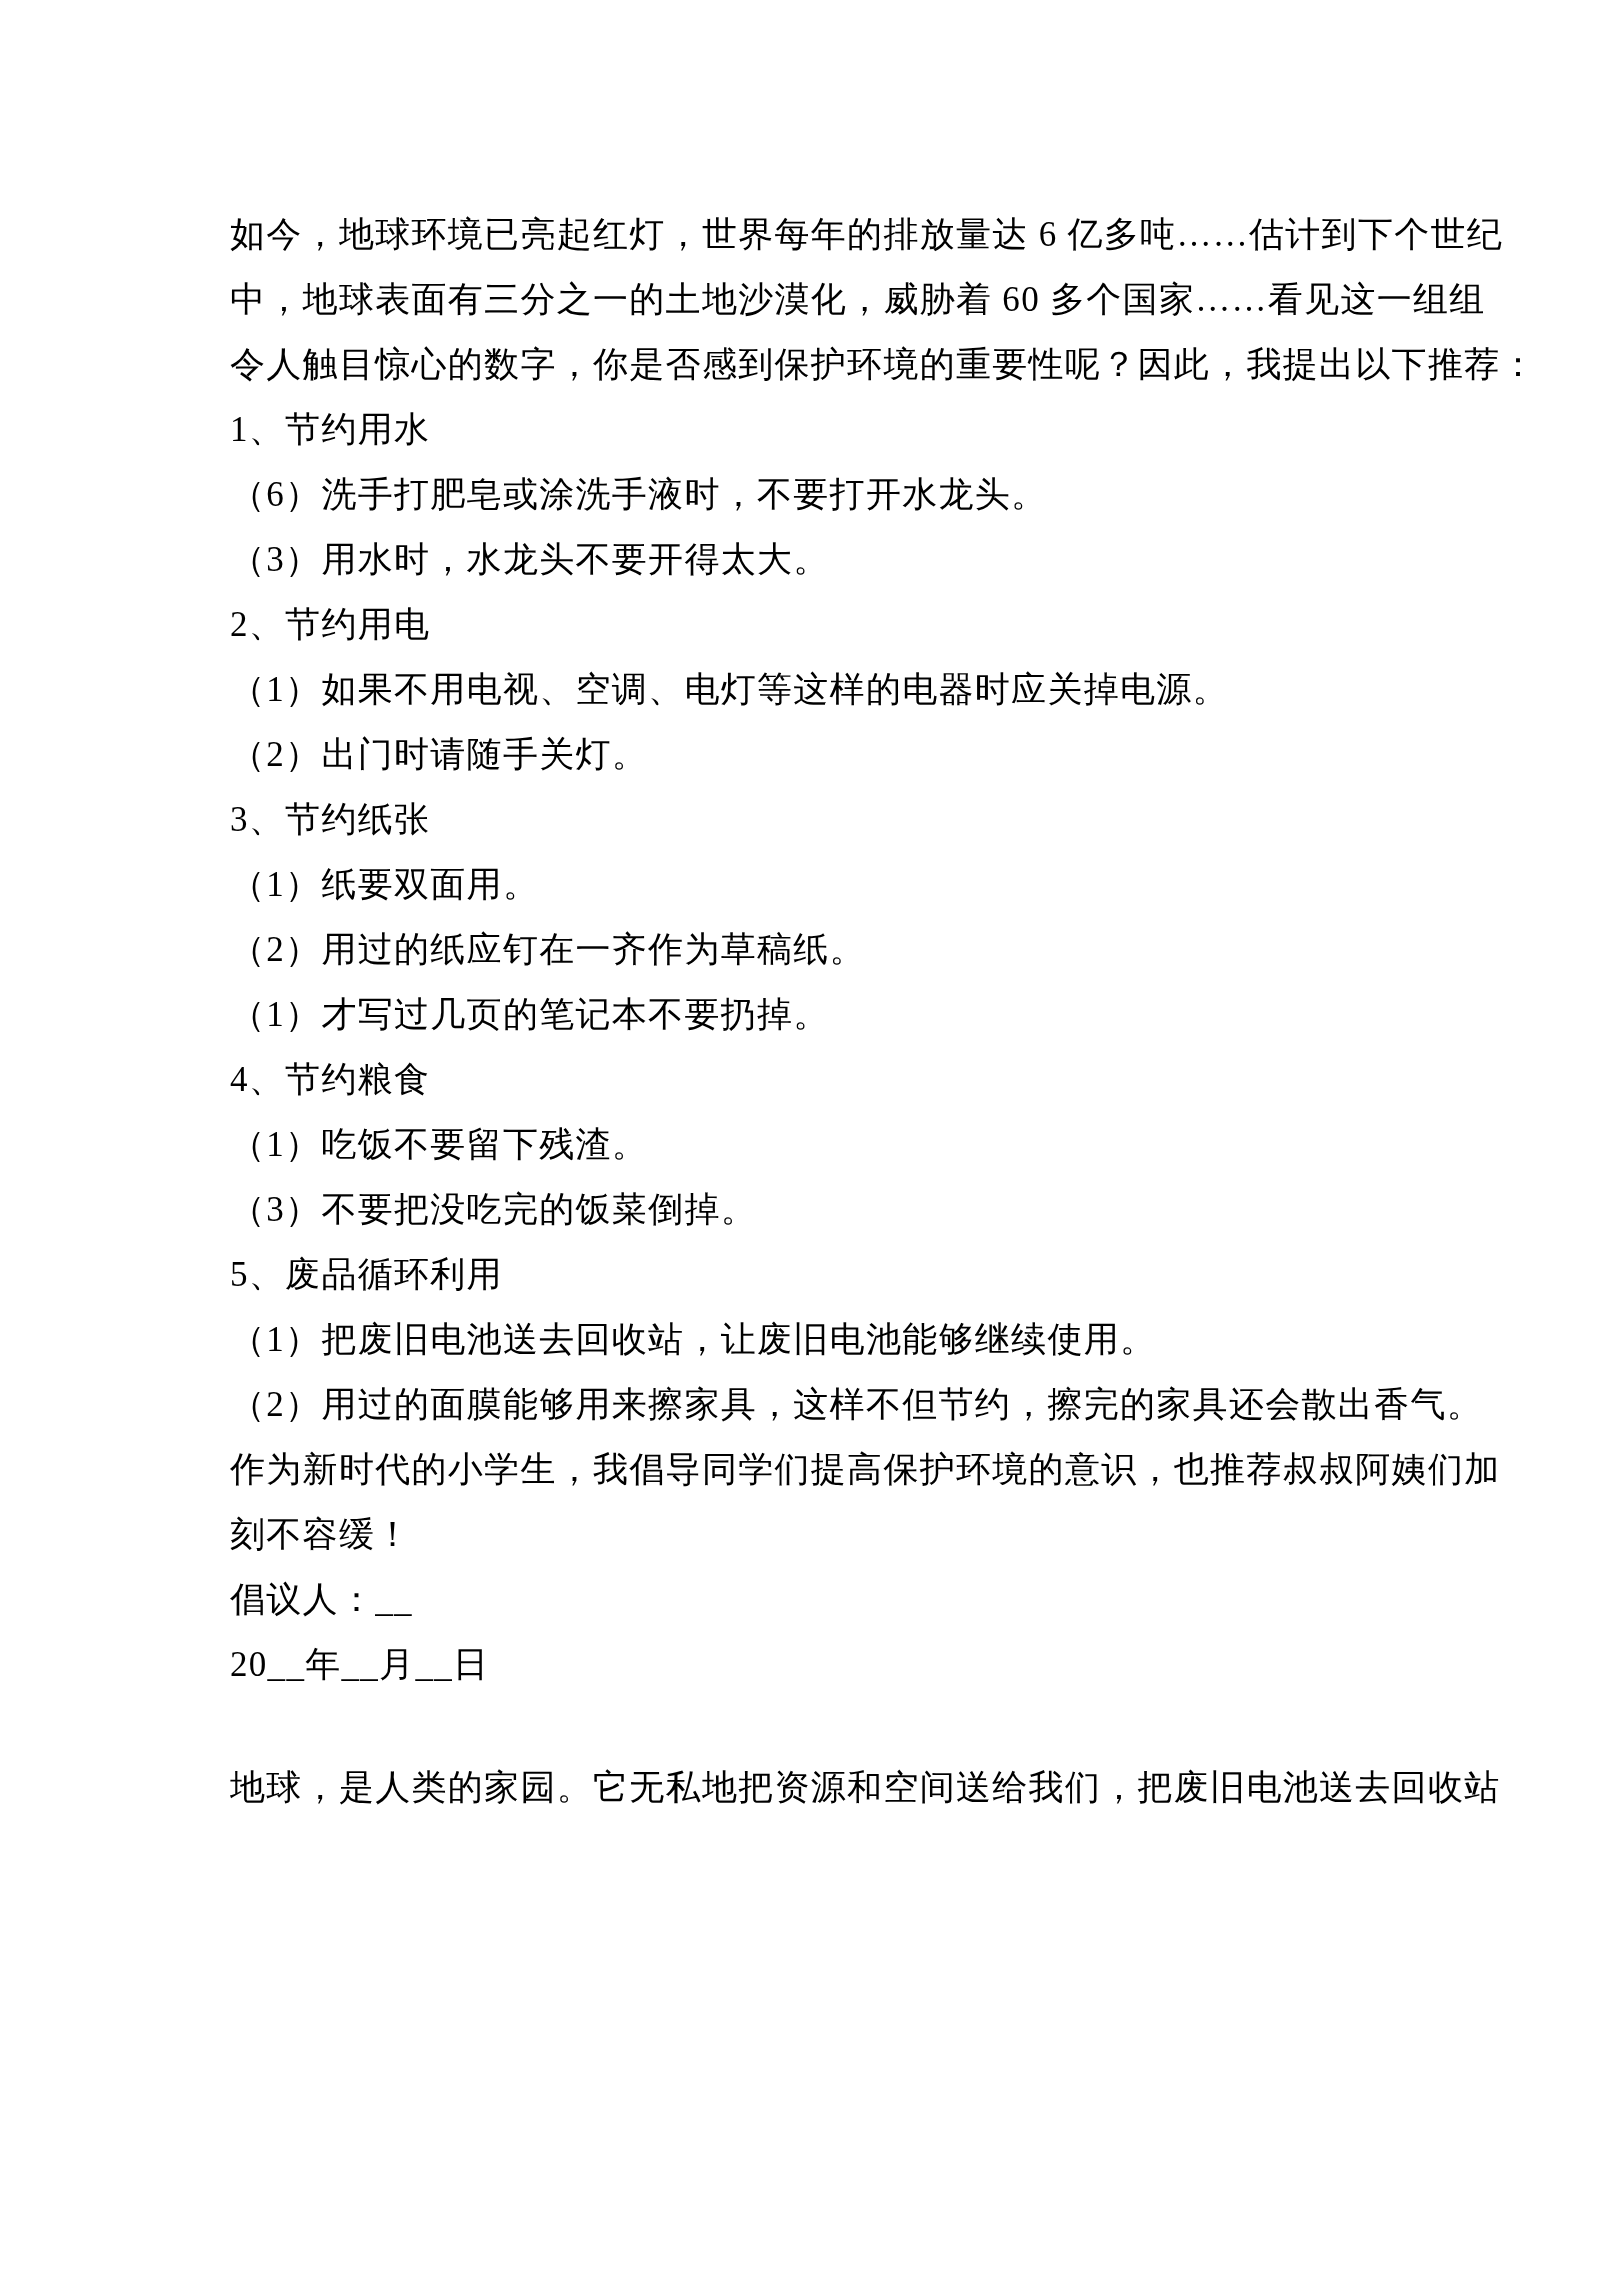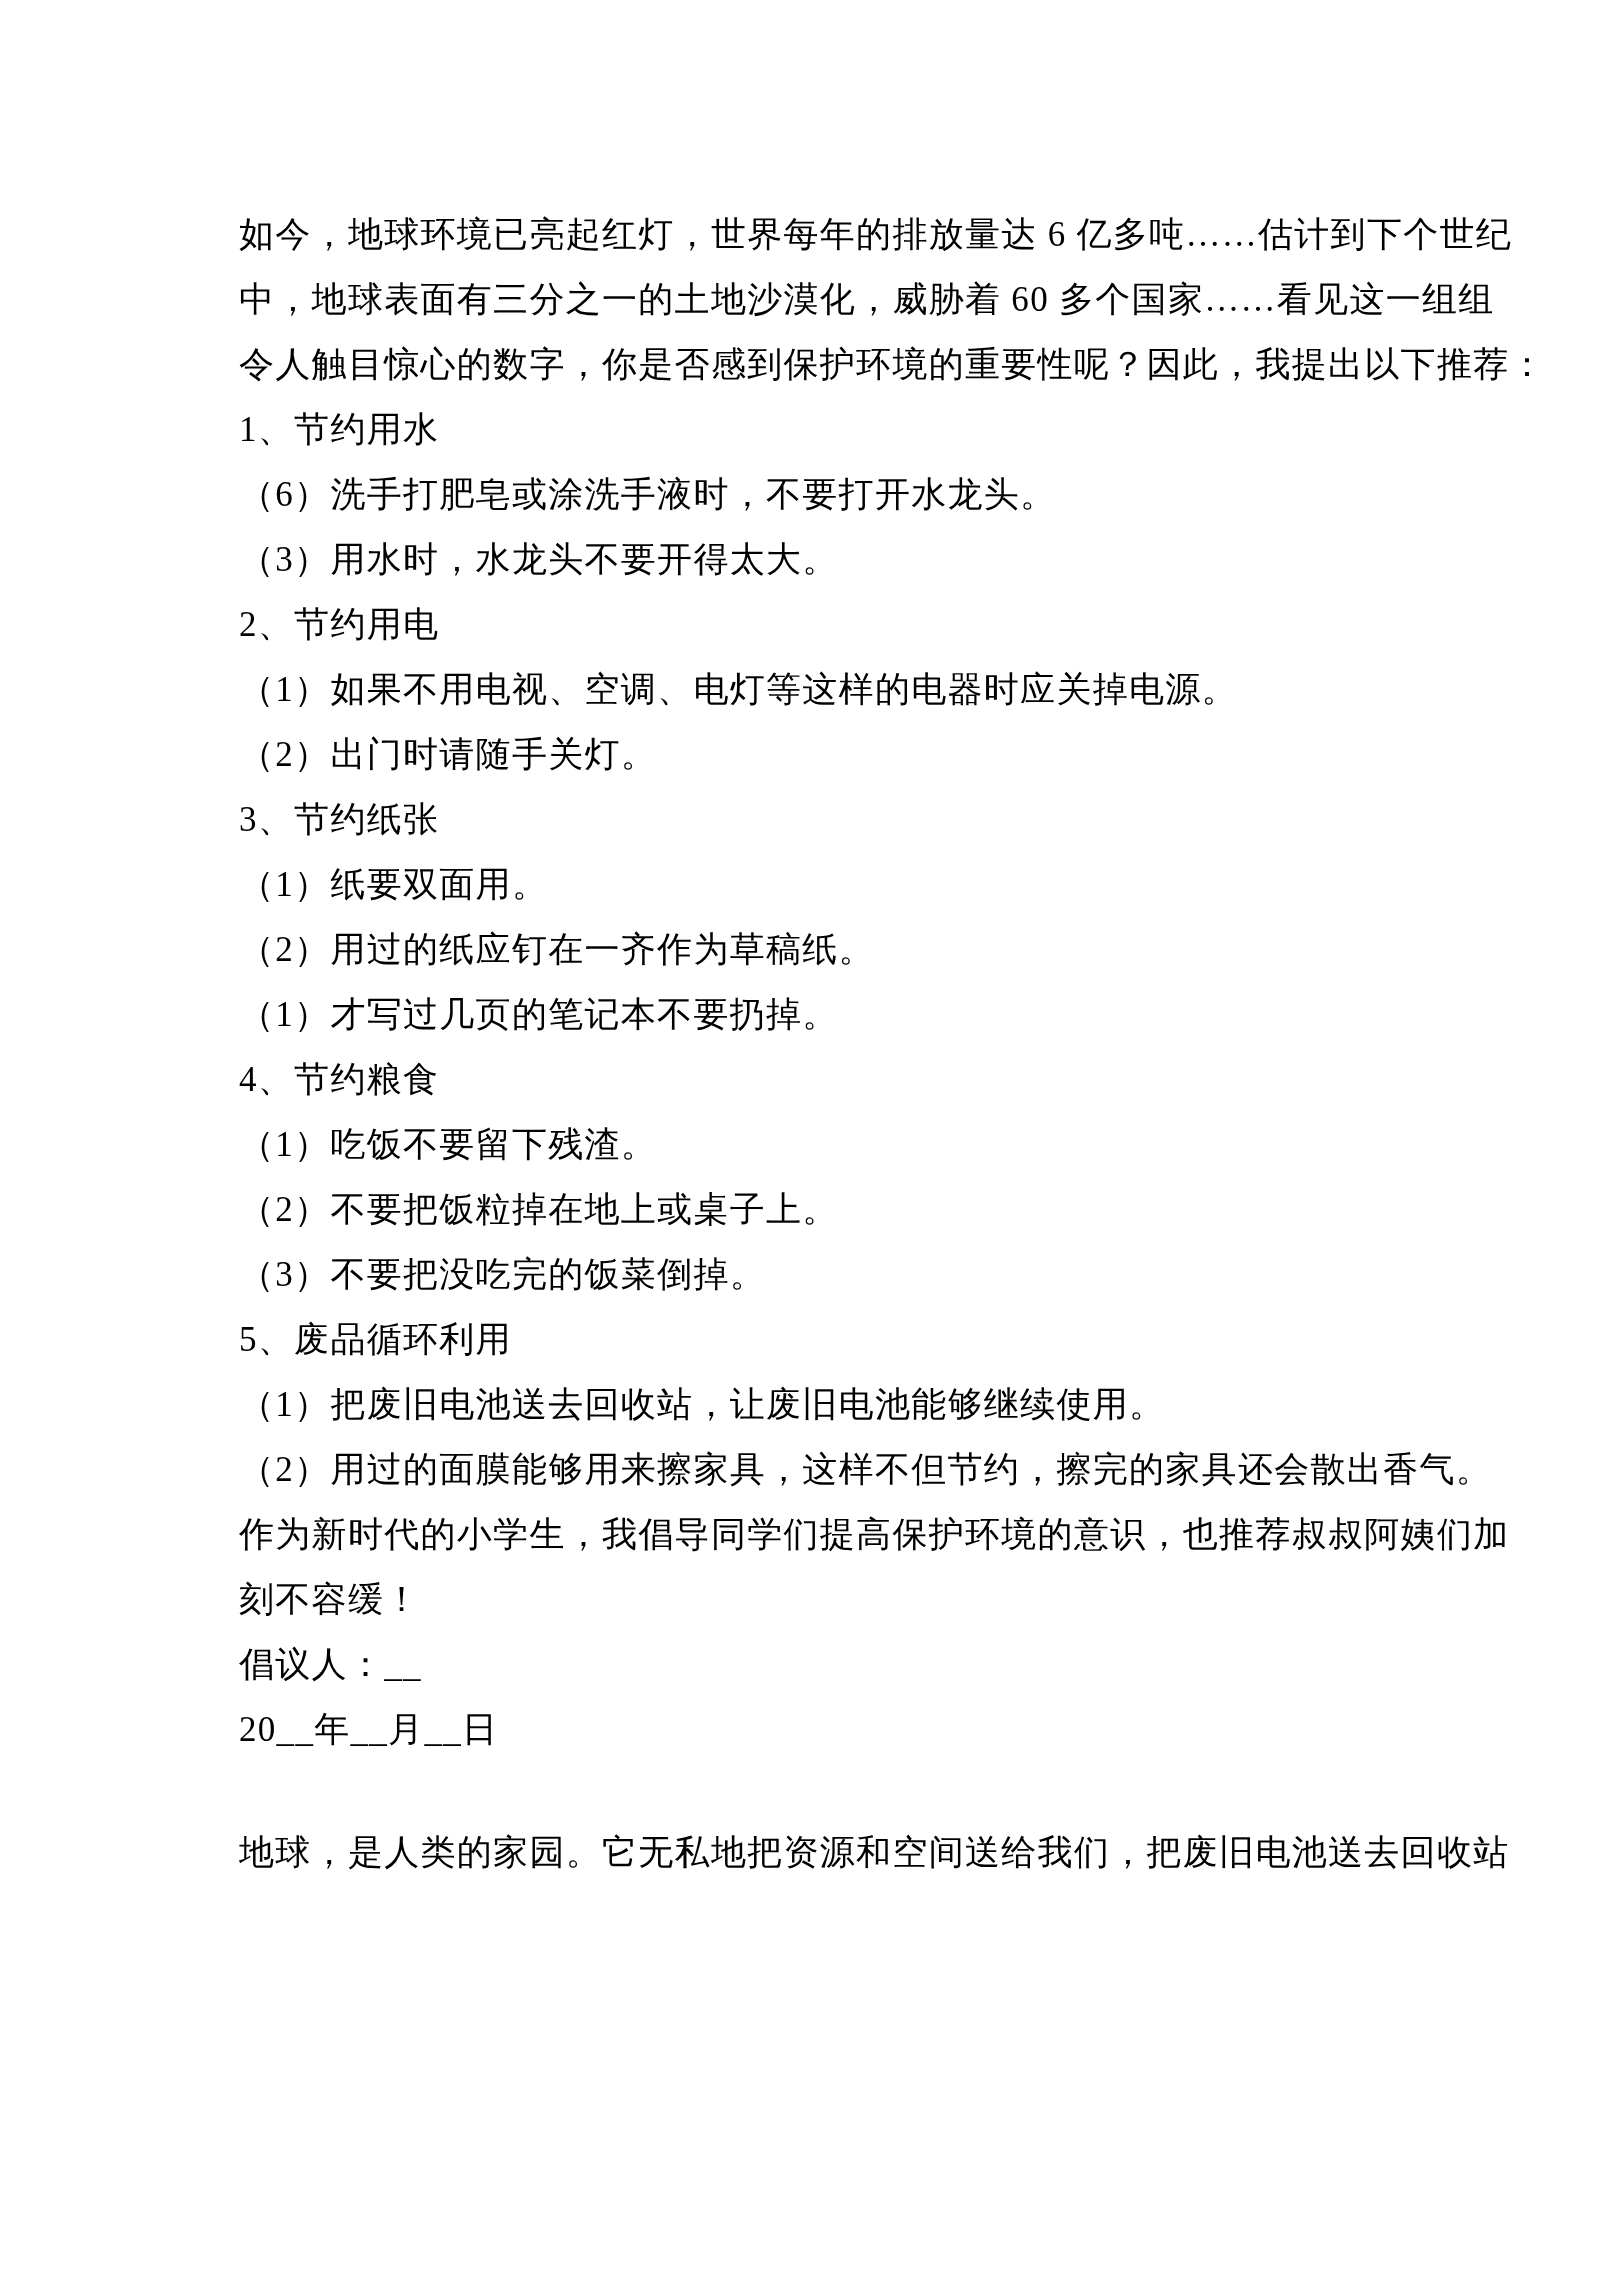--- a/index.html
+++ b/index.html
@@ -12,21 +12,21 @@
     width: 1623px;
     height: 2295px;
     margin: 0 auto;
     background: #ffffff;
     overflow: hidden;
     font-family: "Liberation Serif", "DejaVu Serif", serif;
     color: #000000;
   }
   .text-block {
     position: absolute;
-    left: 239px;
+    left: 230px;
     top: 202px;
     width: 1197px;
   }
   .line {
     margin: 0;
     padding: 0;
     font-size: 35px;
     line-height: 65px;
     letter-spacing: 1.3px;
     white-space: nowrap;
@@ -49,21 +49,20 @@
     <p class="line">（3）用水时，水龙头不要开得太大。</p>
     <p class="line">2、节约用电</p>
     <p class="line">（1）如果不用电视、空调、电灯等这样的电器时应关掉电源。</p>
     <p class="line">（2）出门时请随手关灯。</p>
     <p class="line">3、节约纸张</p>
     <p class="line">（1）纸要双面用。</p>
     <p class="line">（2）用过的纸应钉在一齐作为草稿纸。</p>
     <p class="line">（1）才写过几页的笔记本不要扔掉。</p>
     <p class="line">4、节约粮食</p>
     <p class="line">（1）吃饭不要留下残渣。</p>
-    <p class="line">（2）不要把饭粒掉在地上或桌子上。</p>
     <p class="line">（3）不要把没吃完的饭菜倒掉。</p>
     <p class="line">5、废品循环利用</p>
     <p class="line">（1）把废旧电池送去回收站，让废旧电池能够继续使用。</p>
     <p class="line">（2）用过的面膜能够用来擦家具，这样不但节约，擦完的家具还会散出香气。</p>
     <p class="line">作为新时代的小学生，我倡导同学们提高保护环境的意识，也推荐叔叔阿姨们加</p>
     <p class="line">刻不容缓！</p>
     <p class="line">倡议人：__</p>
     <p class="line">20__年__月__日</p>
     <div class="line-gap"></div>
     <p class="line">地球，是人类的家园。它无私地把资源和空间送给我们，把废旧电池送去回收站</p>

